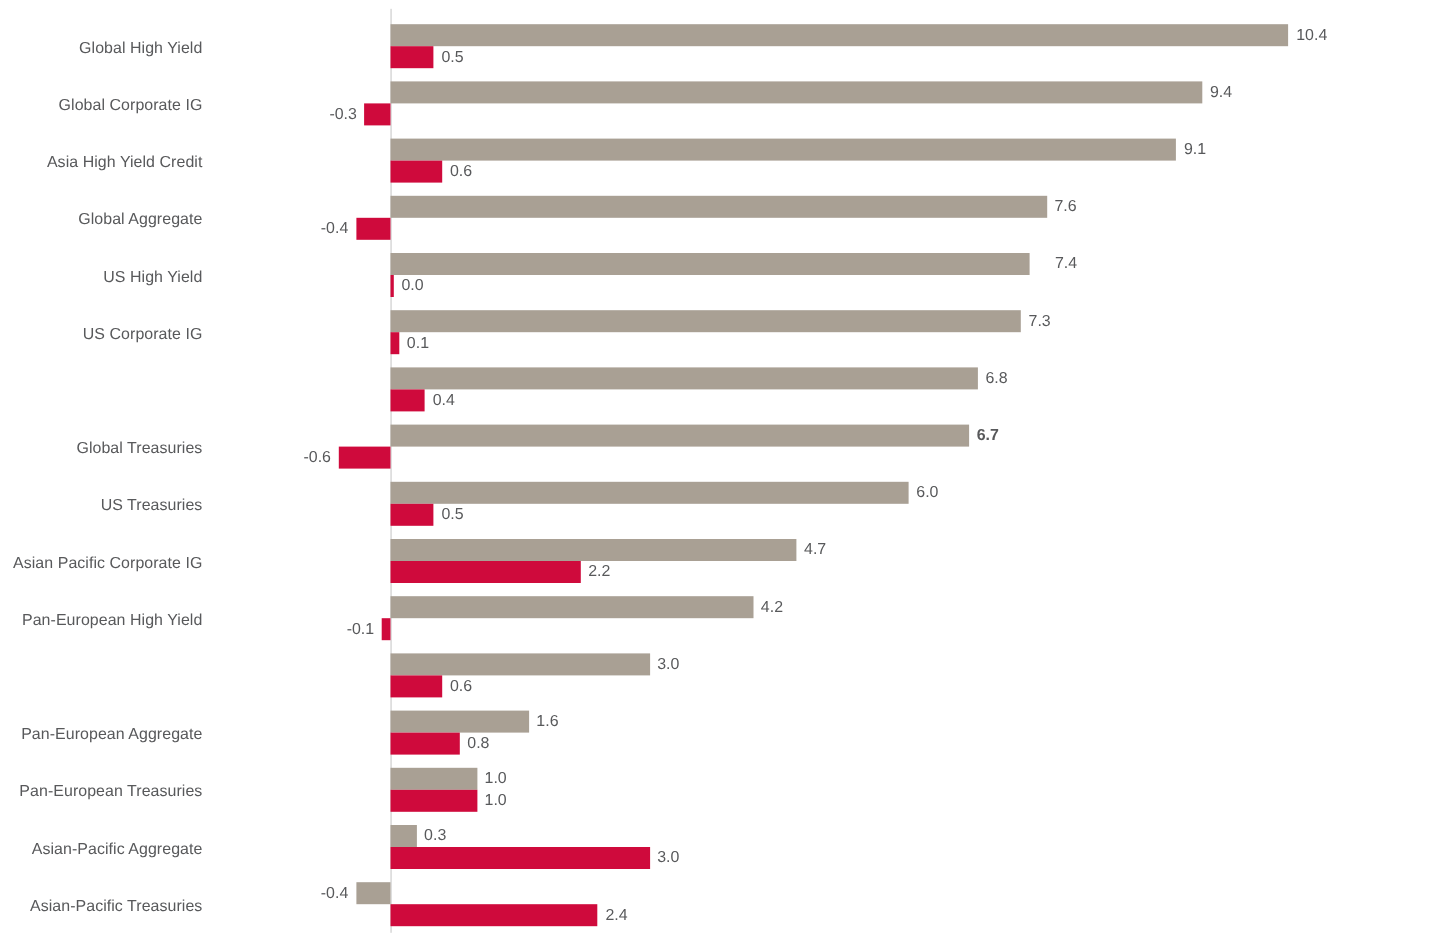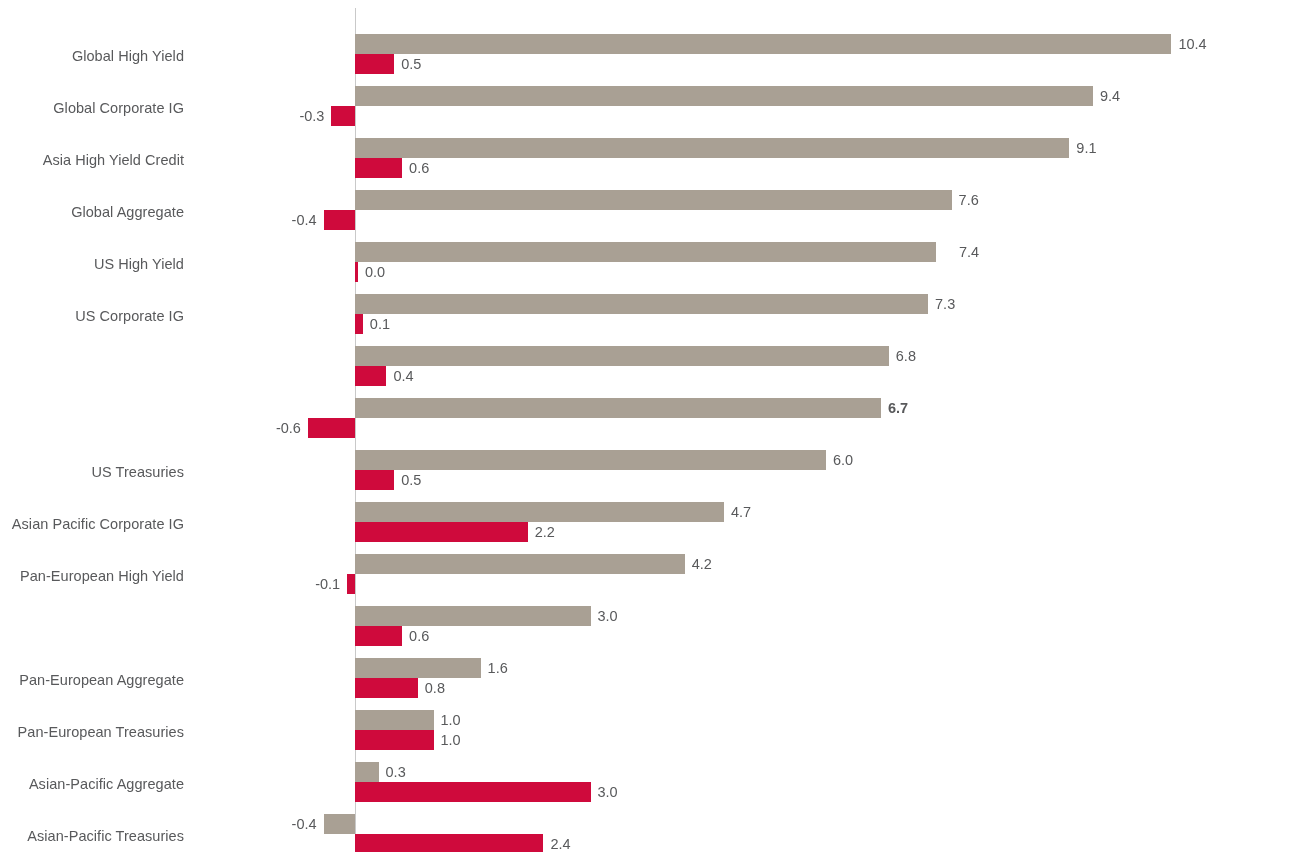--- a/index.html
+++ b/index.html
@@ -24,21 +24,20 @@
     top: 8px;
     width: 1px;
     height: 840px;
     background: #c9c9c9;
   }
   .row {
     position: absolute;
     left: 0;
     width: 1305px;
     height: 52px;
-    margin-top: 12px;
   }
   .cat-label {
     position: absolute;
     left: 0;
     top: 0;
     width: 184px;
     height: 52px;
     line-height: 52px;
     text-align: right;
     font-size: 14.5px;
@@ -110,20 +109,21 @@
         <div class="bar red" style="width: 7.85px; left: 355px;"></div>
         <div class="val red-val" style="left: 369.85px;">0.1</div>
       </div>
       <div class="row" style="top: 330px;">
         <div class="bar gray" style="width: 533.8px; left: 355px;"></div>
         <div class="val gray-val" style="left: 895.8px;">6.8</div>
         <div class="bar red" style="width: 31.4px; left: 355px;"></div>
         <div class="val red-val" style="left: 393.4px;">0.4</div>
       </div>
       <div class="row" style="top: 382px;">
+        <div class="cat-label">Global Treasuries</div>
         <div class="bar gray" style="width: 525.95px; left: 355px;"></div>
         <div class="val gray-val" style="left: 887.95px; font-weight: bold;">6.7</div>
         <div class="bar red" style="width: 47.1px; left: 307.9px;"></div>
         <div class="val red-val" style="right: 1004.1px;">-0.6</div>
       </div>
       <div class="row" style="top: 434px;">
         <div class="cat-label">US Treasuries</div>
         <div class="bar gray" style="width: 471px; left: 355px;"></div>
         <div class="val gray-val" style="left: 833px;">6.0</div>
         <div class="bar red" style="width: 39.25px; left: 355px;"></div>

